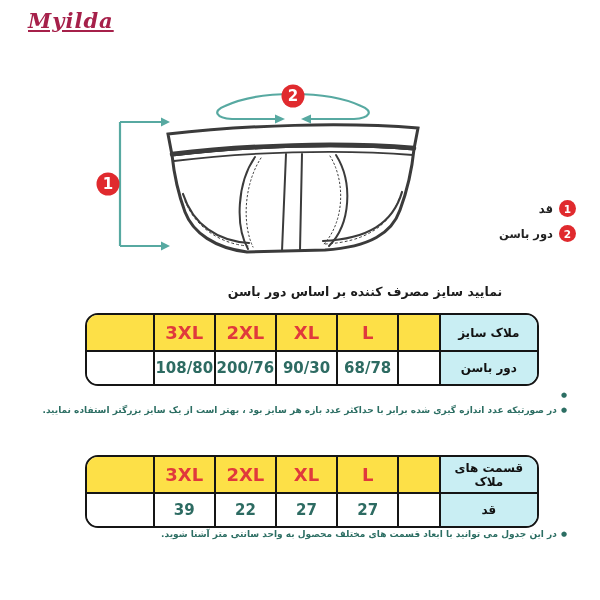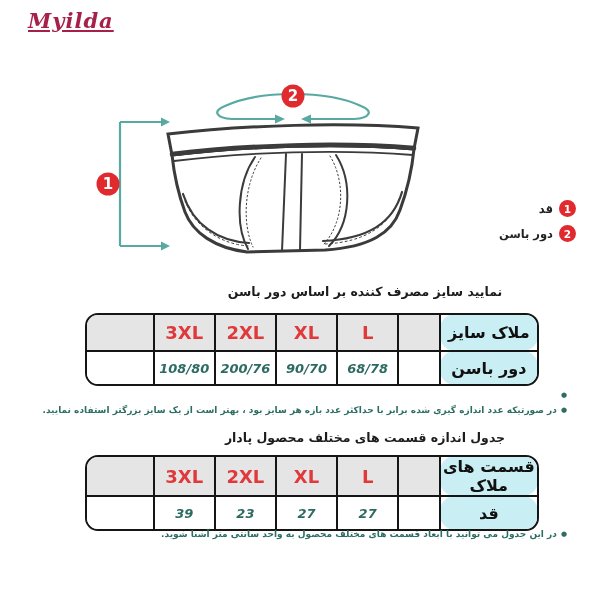--- a/index.html
+++ b/index.html
@@ -48,28 +48,28 @@
   }
   .tbl-wrap.tb1{top:313px;}
   .tbl-wrap.tb2{top:455px;}
   table.size-tbl{
     width:calc(100% + 4px);margin:-2px;border-collapse:collapse;direction:rtl;
     table-layout:fixed;
   }
   table.size-tbl td{
     border:2px solid #151515;text-align:center;vertical-align:middle;padding:0;
   }
-  table.size-tbl tr.hdr td{height:35px;background:#e5e5e5;}
+  table.size-tbl tr.hdr td{height:35px;background:#fde047;}
   table.size-tbl tr.dat td{height:32px;background:#ffffff;}
   table.size-tbl td.label-col{background:#c9eef3 !important;width:22%;
-    font-size:16px;font-weight:bold;color:#111;border-radius:15px;}
+    font-size:12px;font-weight:bold;color:#111;}
   table.size-tbl td.sp-r{width:9%;}
   table.size-tbl td.sp-l{width:15%;}
   table.size-tbl td.size-cell{width:13.5%;font-size:18px;font-weight:600;color:#e0393c;}
-  table.size-tbl td.val-cell{width:13.5%;font-size:13px;font-weight:600;color:#2d6b62;font-style:italic;}
+  table.size-tbl td.val-cell{width:13.5%;font-size:15px;font-weight:600;color:#2d6b62;}
 
   
   .notes{
     position:absolute;right:33px;direction:rtl;text-align:right;
     color:#2c6e63;font-size:9px;font-weight:bold;line-height:14.5px;
   }
   .notes.n1{top:388px;}
   .notes.n2{top:527px;}
   .note-line{display:flex;align-items:center;direction:rtl;justify-content:flex-start;}
   .bullet{color:#2c6e63;font-size:7px;margin-left:4px;transform:translateY(-0.5px);}
@@ -154,59 +154,58 @@
         <td class="size-cell">L</td>
         <td class="size-cell">XL</td>
         <td class="size-cell">2XL</td>
         <td class="size-cell">3XL</td>
         <td class="sp-l"></td>
       </tr>
       <tr class="dat">
         <td class="label-col" dir="rtl">دور باسن</td>
         <td class="sp-r"></td>
         <td class="val-cell">68/78</td>
-        <td class="val-cell">90/70</td>
+        <td class="val-cell">90/30</td>
         <td class="val-cell">200/76</td>
         <td class="val-cell">108/80</td>
         <td class="sp-l"></td>
       </tr>
     </tbody>
       </table>
   </div>
 
   <div class="notes n1">
     <div class="note-line">
       <span class="bullet">●</span>
     </div>
     <div class="note-line">
       <span class="bullet">●</span>
       <span>در صورتیکه عدد اندازه گیری شده برابر با حداکثر عدد بازه هر سایز بود ، بهتر است از یک سایز بزرگتر استفاده نمایید.</span>
     </div>
   </div>
 
-  <div class="sec-title t2" dir="rtl">جدول اندازه قسمت های مختلف محصول پادار</div>
 
   <div class="tbl-wrap tb2">
     <table class="size-tbl">
       <tbody>
           <tr class="hdr">
         <td class="label-col" dir="rtl">قسمت های ملاک</td>
         <td class="sp-r"></td>
         <td class="size-cell">L</td>
         <td class="size-cell">XL</td>
         <td class="size-cell">2XL</td>
         <td class="size-cell">3XL</td>
         <td class="sp-l"></td>
       </tr>
       <tr class="dat">
         <td class="label-col" dir="rtl">قد</td>
         <td class="sp-r"></td>
         <td class="val-cell">27</td>
         <td class="val-cell">27</td>
-        <td class="val-cell">23</td>
+        <td class="val-cell">22</td>
         <td class="val-cell">39</td>
         <td class="sp-l"></td>
       </tr>
     </tbody>
       </table>
   </div>
 
   <div class="notes n2">
     <div class="note-line">
       <span class="bullet">●</span>

